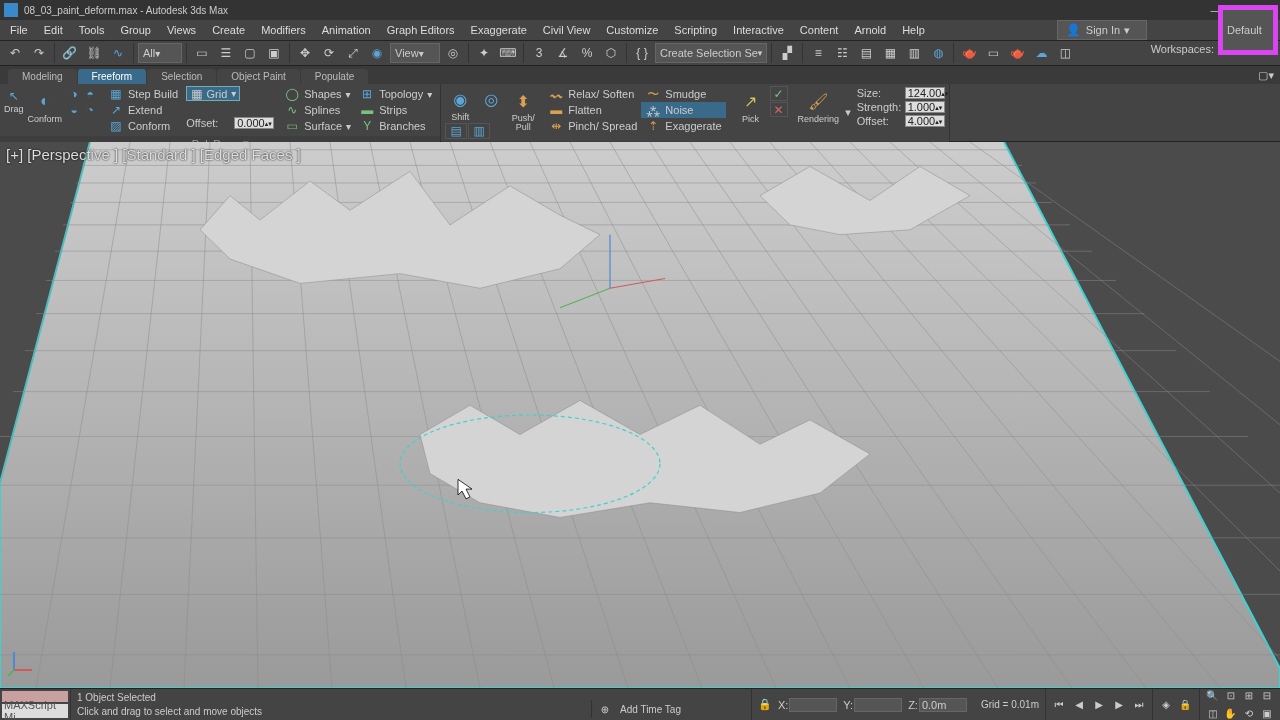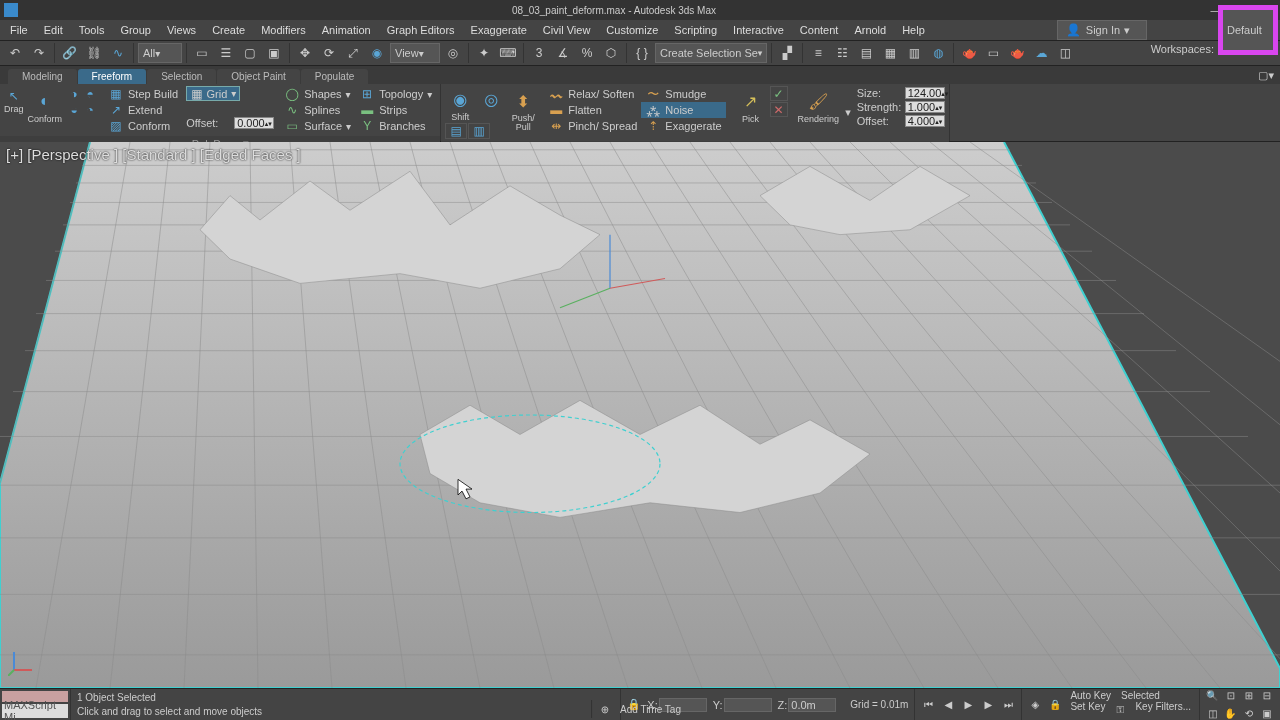--- a/index.html
+++ b/index.html
@@ -1,21 +1,21 @@
 <!DOCTYPE html>
 <html><head>
 <meta charset="utf-8">
 <style>
 * { margin: 0; padding: 0; box-sizing: border-box; font-family: "Segoe UI", Tahoma, sans-serif; font-size: 11px; user-select: none; }
 body { background: #4a4a4a; width: 1280px; height: 720px; overflow: hidden; display: flex; flex-direction: column; color: #ccc; }
 
 
 .titlebar { height: 20px; background: #333; display: flex; align-items: center; padding: 0 4px; }
 .titlebar .icon { width: 14px; height: 14px; background: #3a8acb; margin-right: 6px; }
-.titlebar .title { font-size: 10px; color: #ccc; flex: 1; text-align: center; }
+.titlebar .title { font-size: 10px; color: #ccc; flex: 1; }
 .titlebar .ctrl { width: 24px; height: 18px; display: flex; align-items: center; justify-content: center; color: #ccc; cursor: pointer; }
 
 
 .menubar { height: 20px; background: #444; display: flex; align-items: center; padding: 0 2px; gap: 0; position: relative; }
 .menubar .item { padding: 2px 8px; font-size: 11px; color: #ddd; cursor: pointer; }
 .menubar .right { margin-left: auto; display: flex; align-items: center; gap: 4px; }
 .signin { background: #555; border: 1px solid #666; padding: 1px 16px 1px 8px; font-size: 10px; display: flex; align-items: center; gap: 4px; }
 .workspace { font-size: 10px; color: #ccc; display: flex; align-items: flex-end; gap: 4px; }
 .ws-drop { background: #555; border: 5px solid #d946ef; padding: 14px 4px; min-width: 60px; }
 
@@ -526,31 +526,20 @@
   <div class="status-right2">
     <span class="sb-btn">⏮</span>
     <span class="sb-btn">◀</span>
     <span class="sb-btn">▶</span>
     <span class="sb-btn">▶</span>
     <span class="sb-btn">⏭</span>
   </div>
   <div class="status-right2">
     <span class="sb-btn">◈</span>
     <span class="sb-btn">🔒</span>
-    <div style="display:flex;flex-direction:column">
-      <div style="display:flex;gap:2px">
-        <span class="sb-txt">Auto Key</span>
-        <span class="sb-txt">Selected</span>
-      </div>
-      <div style="display:flex;gap:2px">
-        <span class="sb-txt">Set Key</span>
-        <span class="sb-btn">⚿</span>
-        <span class="sb-txt">Key Filters...</span>
-      </div>
-    </div>
   </div>
   <div class="status-right2">
     <div style="display:flex;flex-direction:column">
       <div style="display:flex">
         <span class="sb-btn">🔍</span>
         <span class="sb-btn">⊡</span>
         <span class="sb-btn">⊞</span>
         <span class="sb-btn">⊟</span>
       </div>
       <div style="display:flex">

